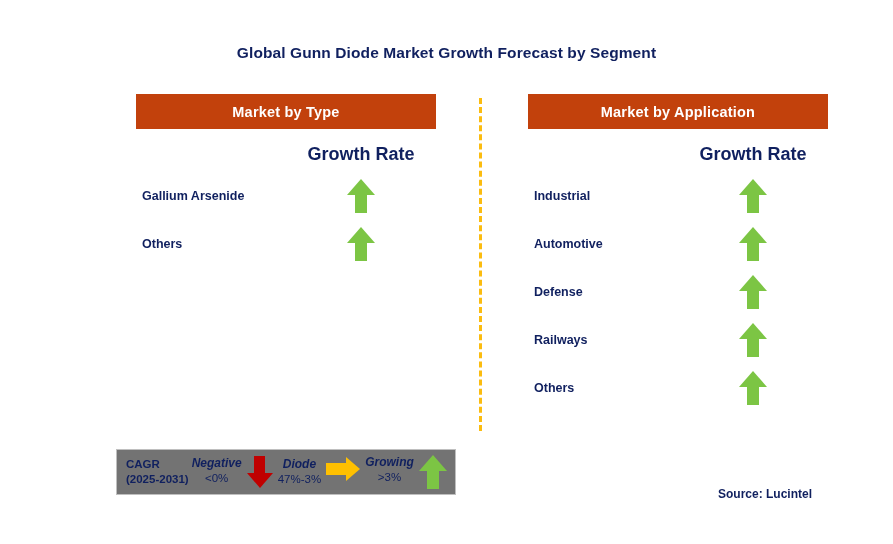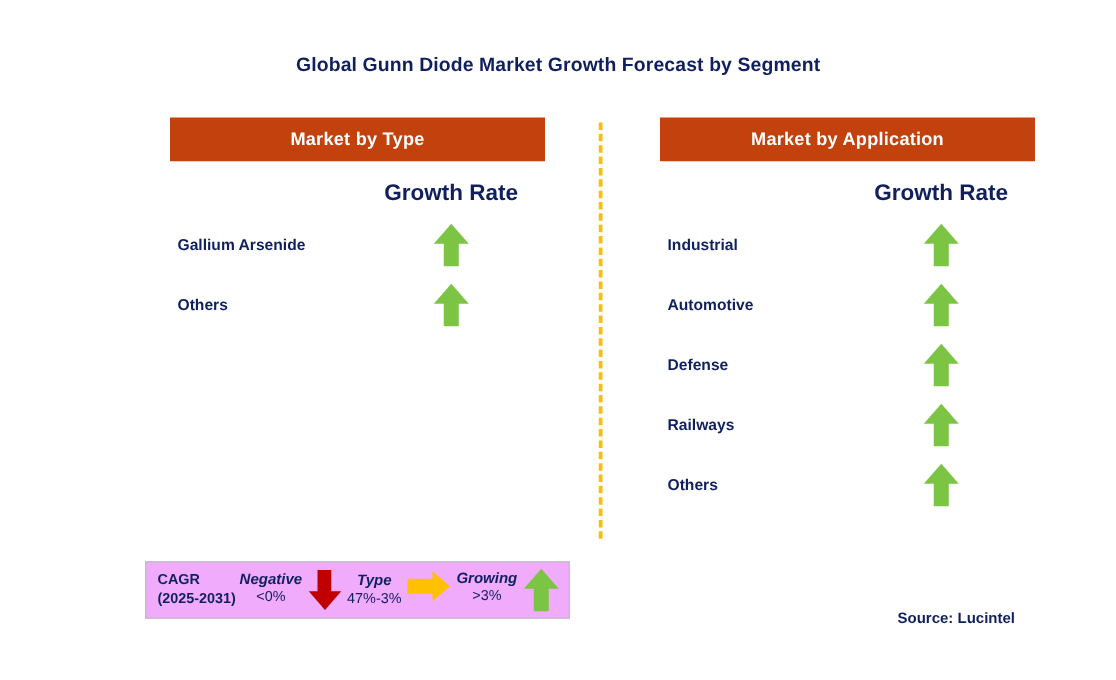--- a/index.html
+++ b/index.html
@@ -161,21 +161,21 @@
     border-left: 3px dashed #fbbc10;
   }
 
   #legend {
     position: absolute;
     left: 116px;
     top: 449px;
     width: 338px;
     height: 44px;
     border: 1px solid #bfbfbf;
-    background: #f0abfc;
+    background: #737373;
     display: flex;
     align-items: center;
   }
   .legend-cagr {
     padding-left: 9px;
     color: #10205f;
     font-size: 11.5px;
     font-weight: bold;
     line-height: 15px;
     white-space: nowrap;
@@ -322,21 +322,21 @@
     <div class="legend-icon">
       <span class="arrow-down">
           <span class="shaft"></span>
           <span class="head"></span>
         </span>
     </div>
   </div>
 
   <div class="legend-group">
     <div class="legend-text">
-      <span class="legend-word">Type</span>
+      <span class="legend-word">Diode</span>
       <span class="legend-range">47%-3%</span>
     </div>
     <div class="legend-icon">
       <span class="arrow-right">
           <span class="shaft"></span>
           <span class="head"></span>
         </span>
     </div>
   </div>
 

